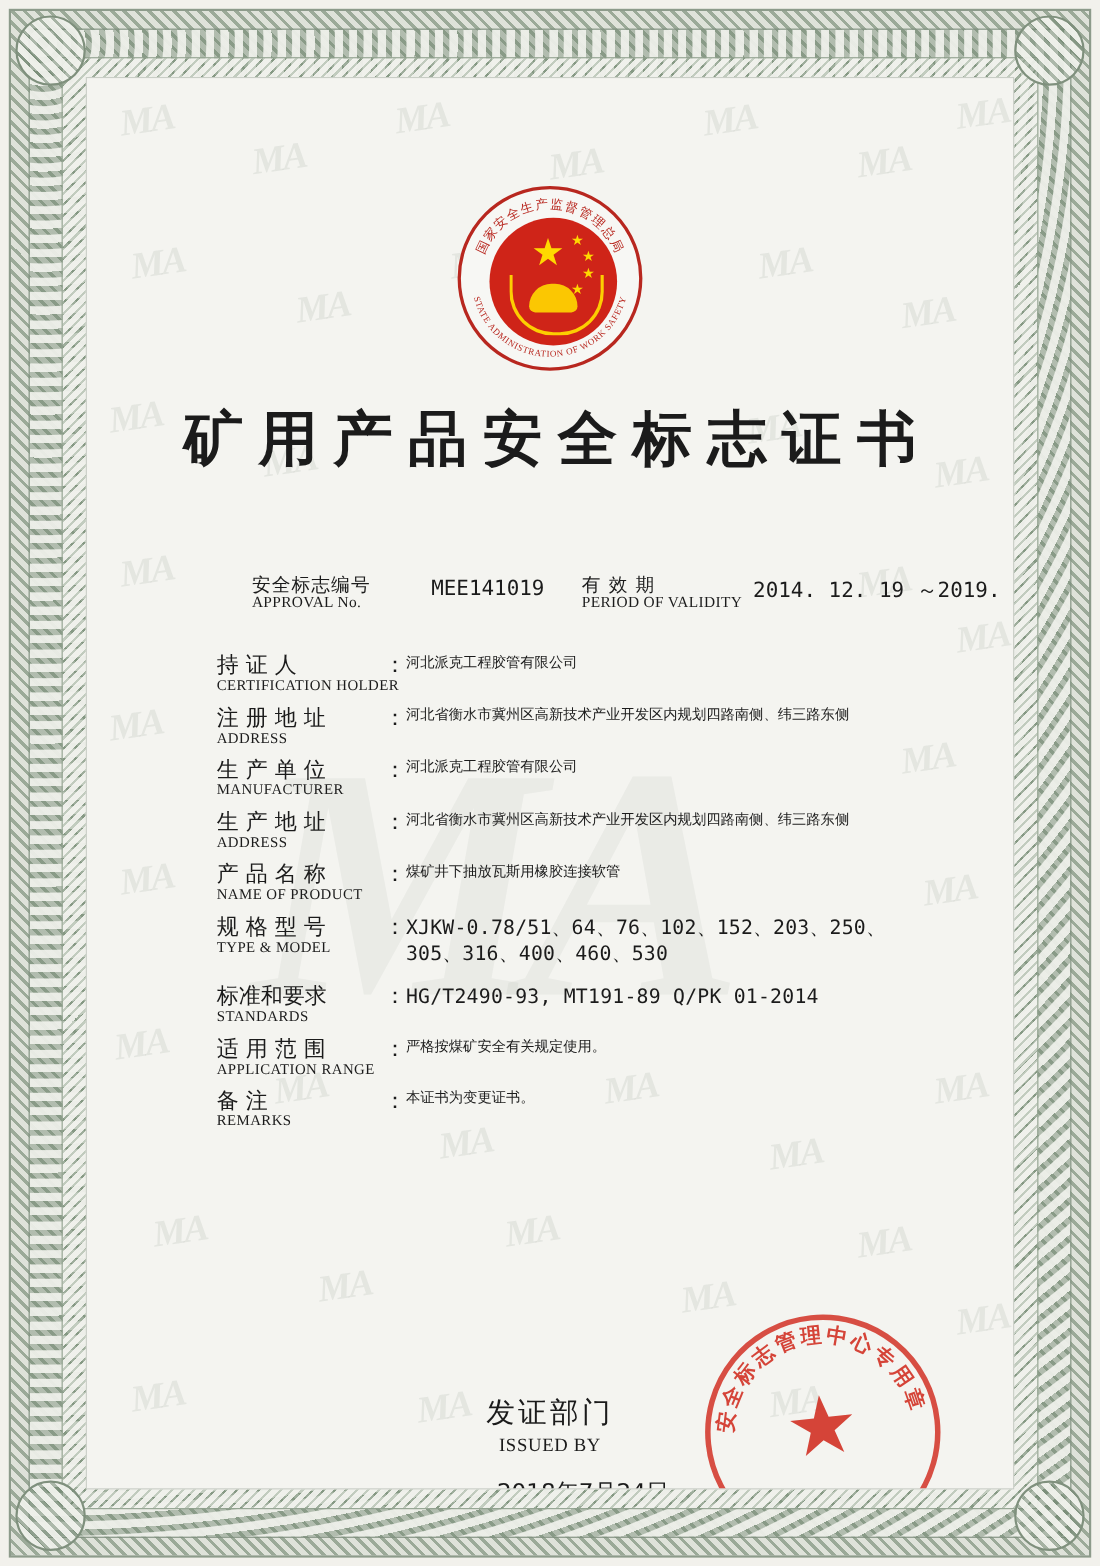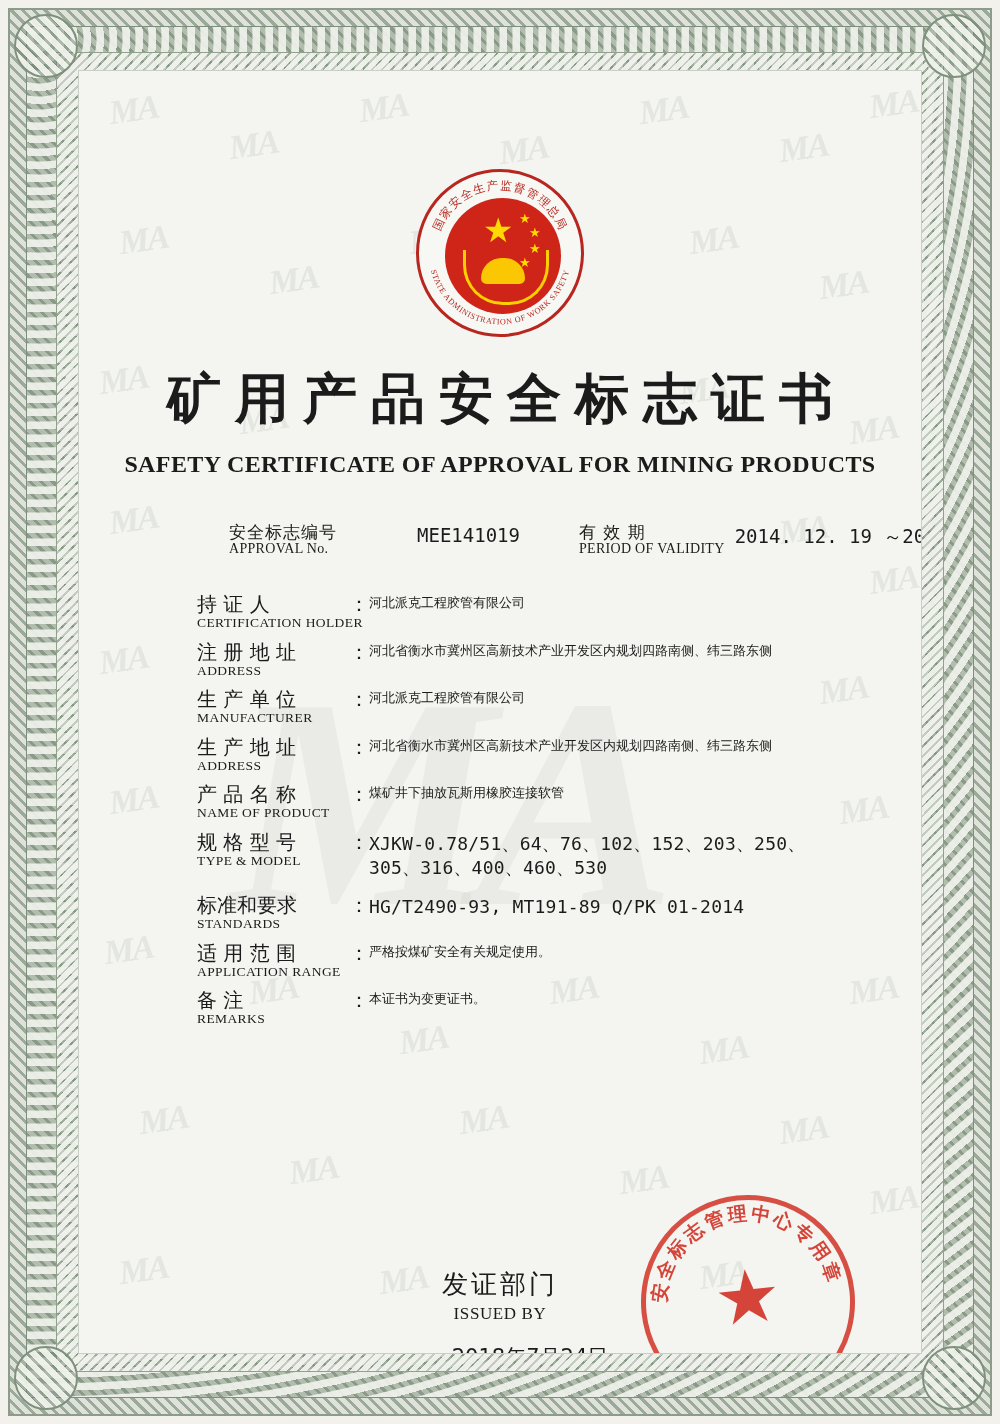--- a/index.html
+++ b/index.html
@@ -206,21 +206,20 @@
   }
 
   
   .topline {
     position: absolute;
     left: 150px;
     right: 120px;
     top: 452px;
     display: flex;
     align-items: flex-start;
-    gap: 25px;
   }
   .lbl-pair {
     display: flex;
     flex-direction: column;
     line-height: 1.08;
   }
   .lbl-cn {
     font-family: "DejaVu Sans", sans-serif;
     font-size: 17px;
     color: #1b1b1b;
@@ -440,21 +439,20 @@
           <div class="star-s s2">★</div>
           <div class="star-s s3">★</div>
           <div class="star-s s4">★</div>
           <div class="wheat"></div>
           <div class="hands"></div>
         </div>
       </div>
     </div>
 
     <div class="title-cn">矿用产品安全标志证书</div>
-    <div class="title-en">SAFETY CERTIFICATE OF APPROVAL FOR MINING PRODUCTS</div>
 
     <div class="topline">
       <div class="lbl-pair">
         <span class="lbl-cn">安全标志编号</span>
         <span class="lbl-en">APPROVAL No.</span>
       </div>
       <div class="val approval-val">MEE141019</div>
       <div class="validity-block">
         <div class="lbl-pair">
           <span class="lbl-cn">有 效 期</span>

